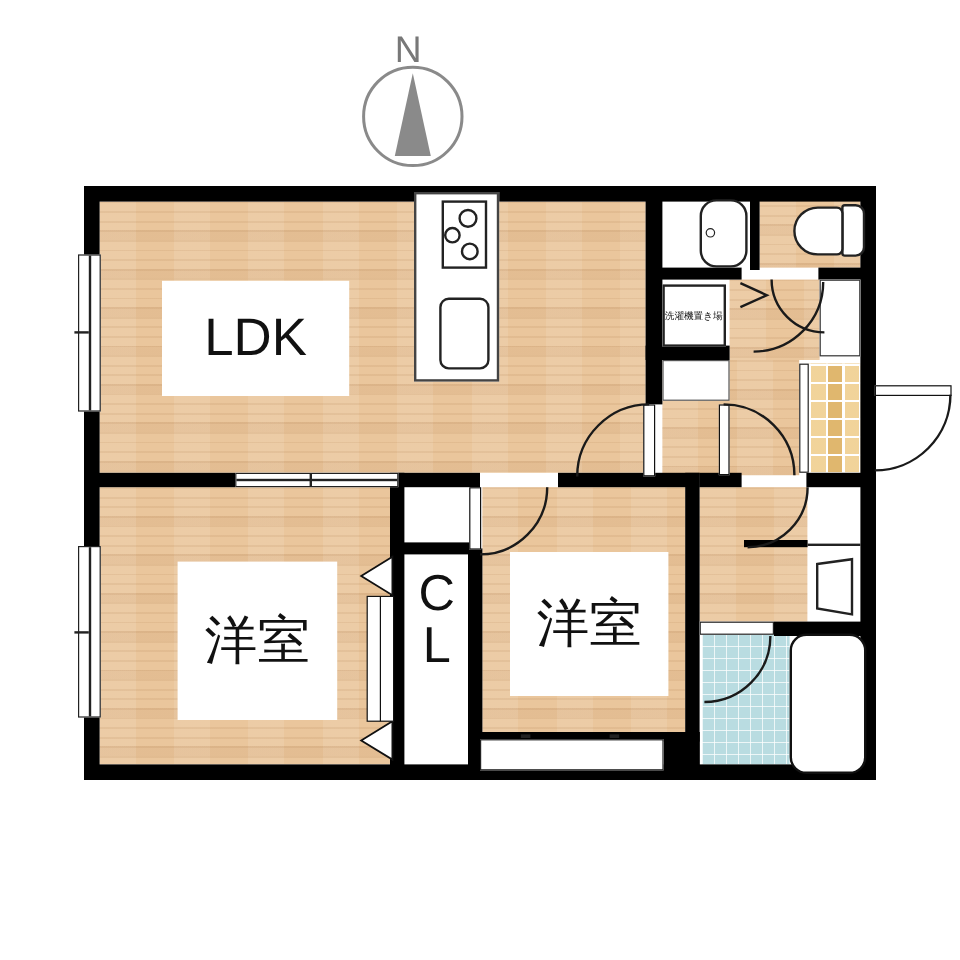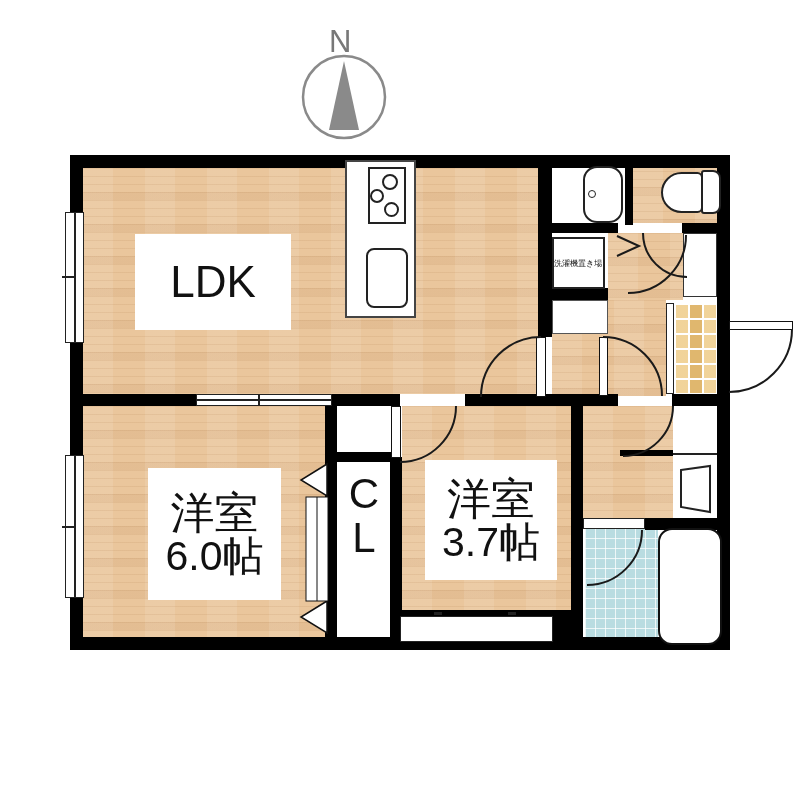--- a/index.html
+++ b/index.html
@@ -116,25 +116,23 @@
 
   <div class="fixture" style="left:683px;top:233px;width:34px;height:64px;border-width:1.5px;border-color:#333"></div>
 
   <div class="fixture" style="left:658px;top:528px;width:64px;height:117px;border-radius:14px;border-width:2.5px;border-color:#111"></div>
 
   <div class="plate" style="left:135px;top:234px;width:156px;height:96px">
     <span class="t-big">LDK</span>
   </div>
   <div class="plate" style="left:148px;top:468px;width:133px;height:132px">
     <span class="t-big">洋室</span>
-    <span class="t-num">6.0帖</span>
   </div>
   <div class="plate" style="left:425px;top:460px;width:132px;height:120px">
     <span class="t-big">洋室</span>
-    <span class="t-num">3.7帖</span>
   </div>
   <div class="abs" style="left:348px;top:472px;width:32px;font-size:42px;line-height:1.05;word-break:break-all;text-align:center;color:#111">CL</div>
 
   <div class="abs" style="left:329px;top:24px;font-size:31px;color:#787878">N</div>
 
   <svg width="800" height="800" viewBox="0 0 800 800">
 
     <circle cx="344" cy="97" r="41" fill="#ffffff" stroke="#8a8a8a" stroke-width="2.5"></circle>
     <path d="M344,61 L329,130 L359,130 Z" fill="#8a8a8a"></path>
 

